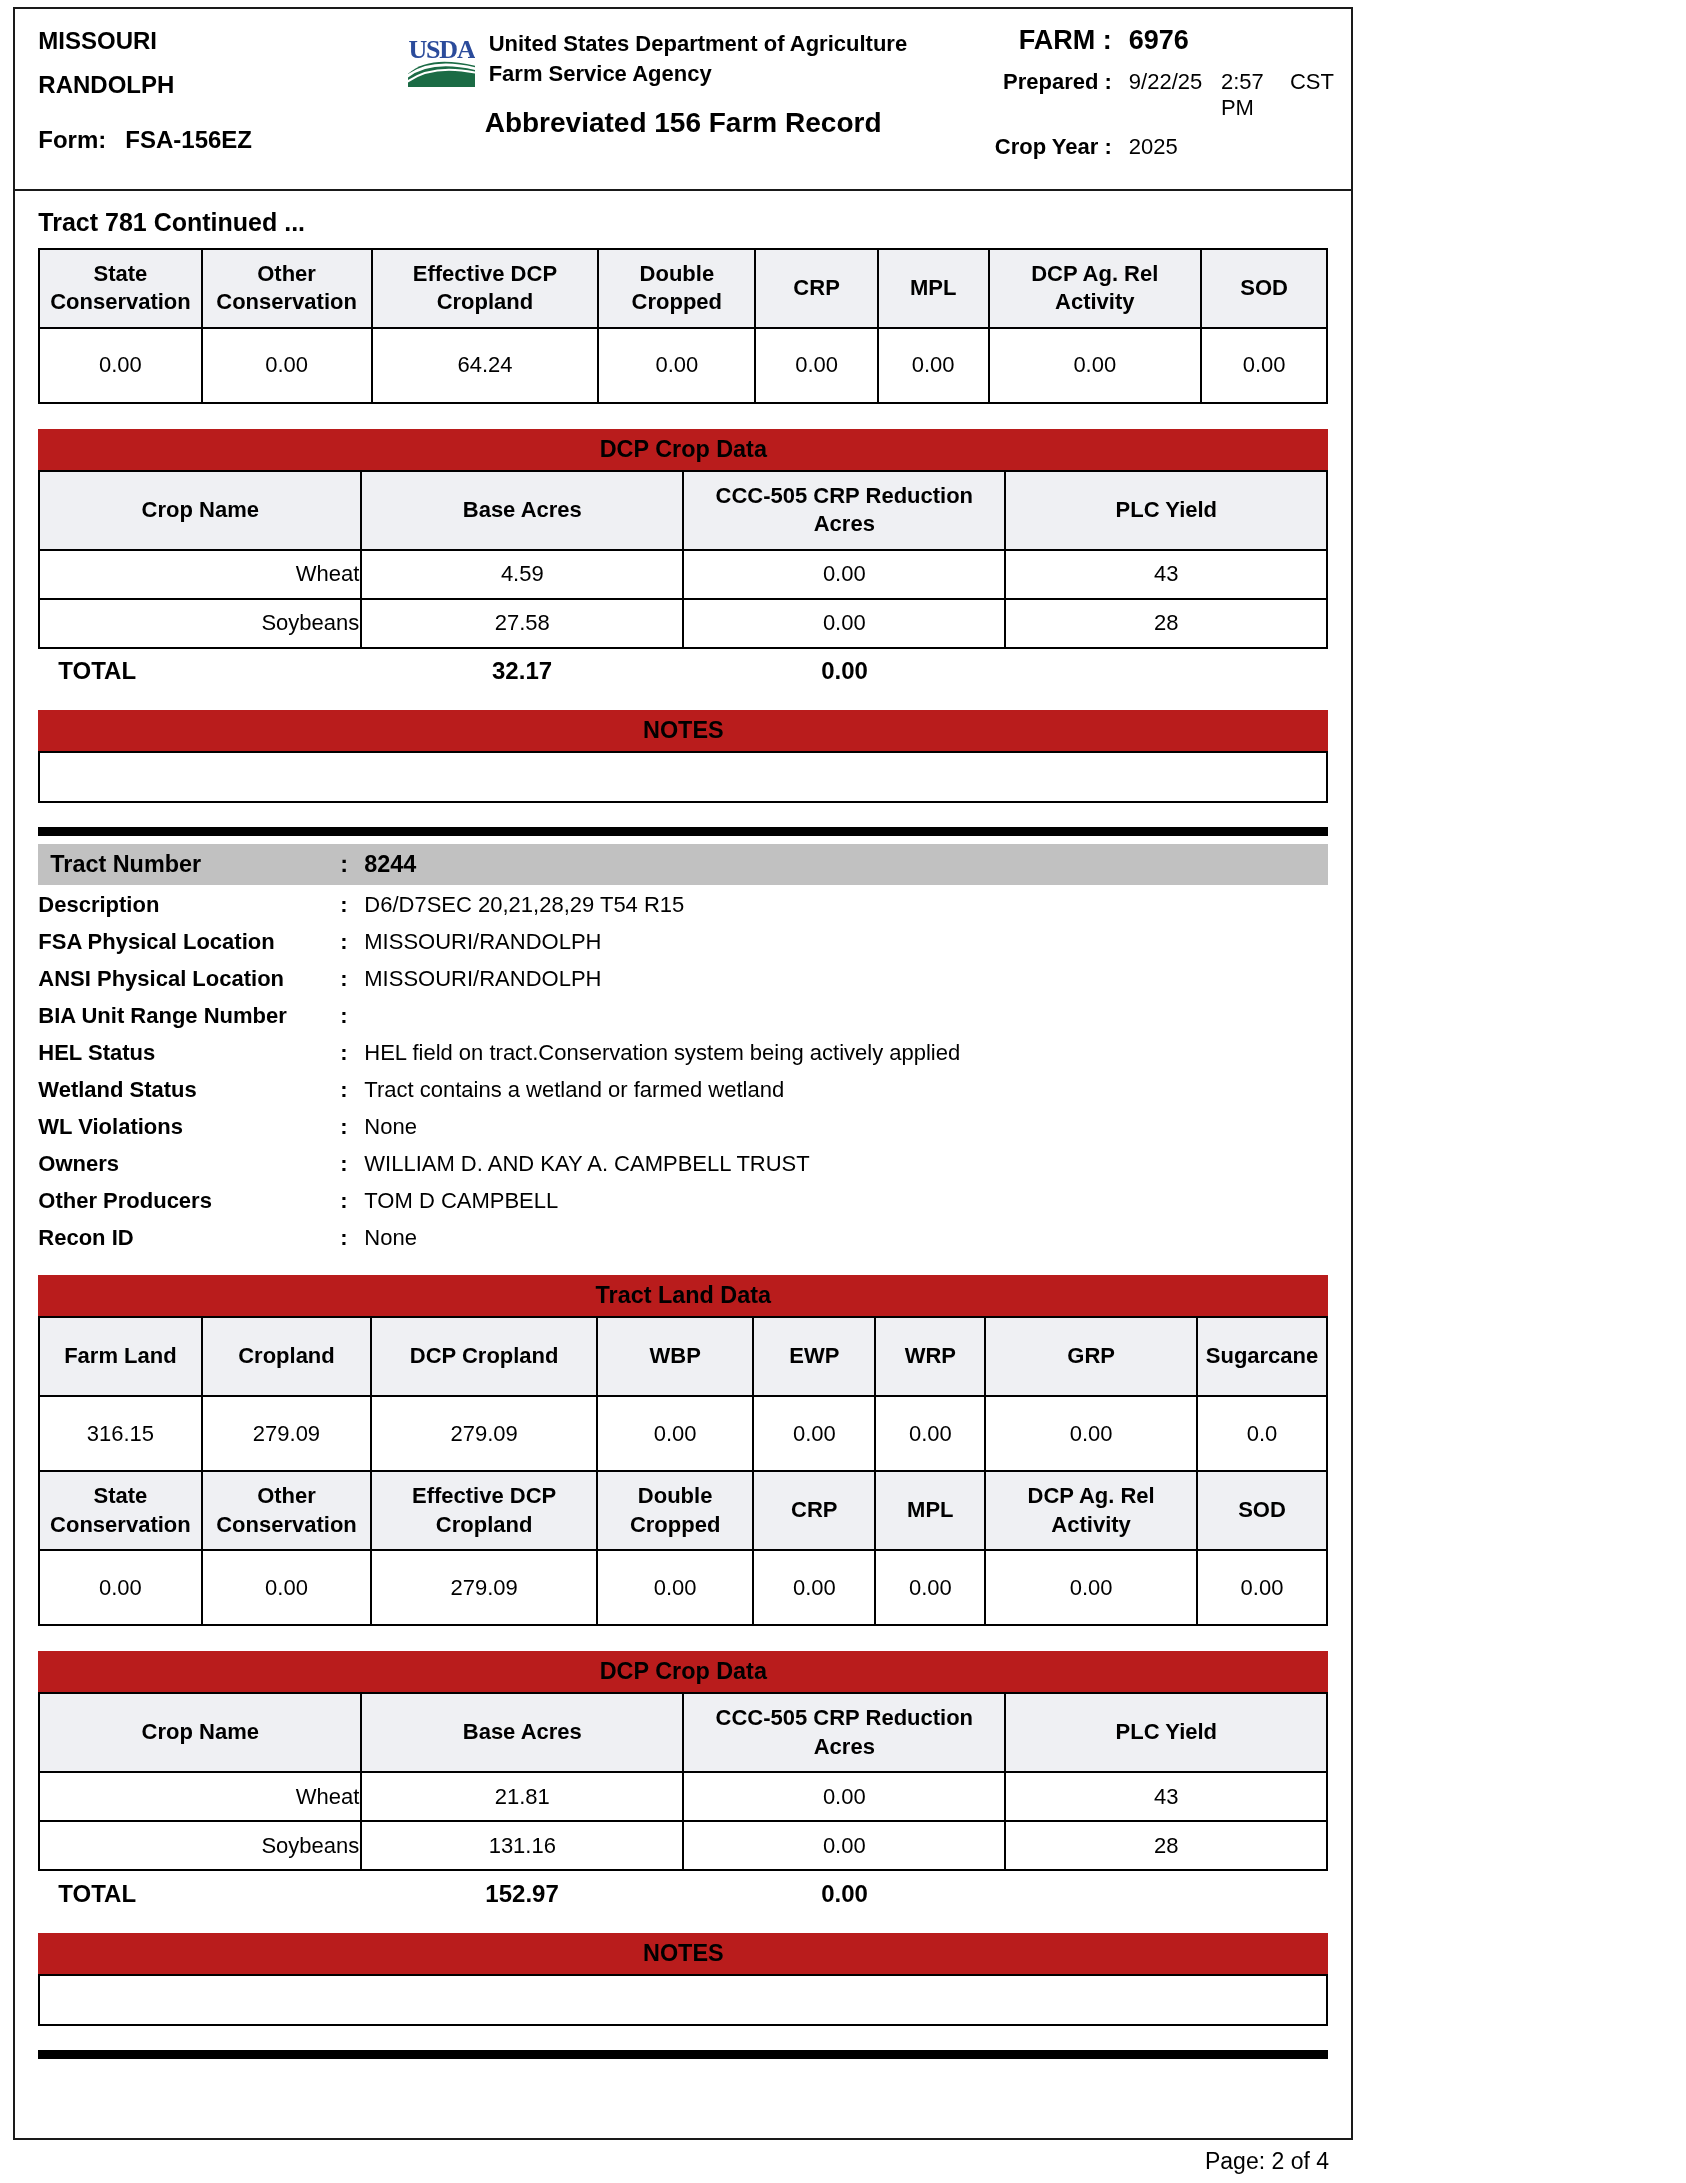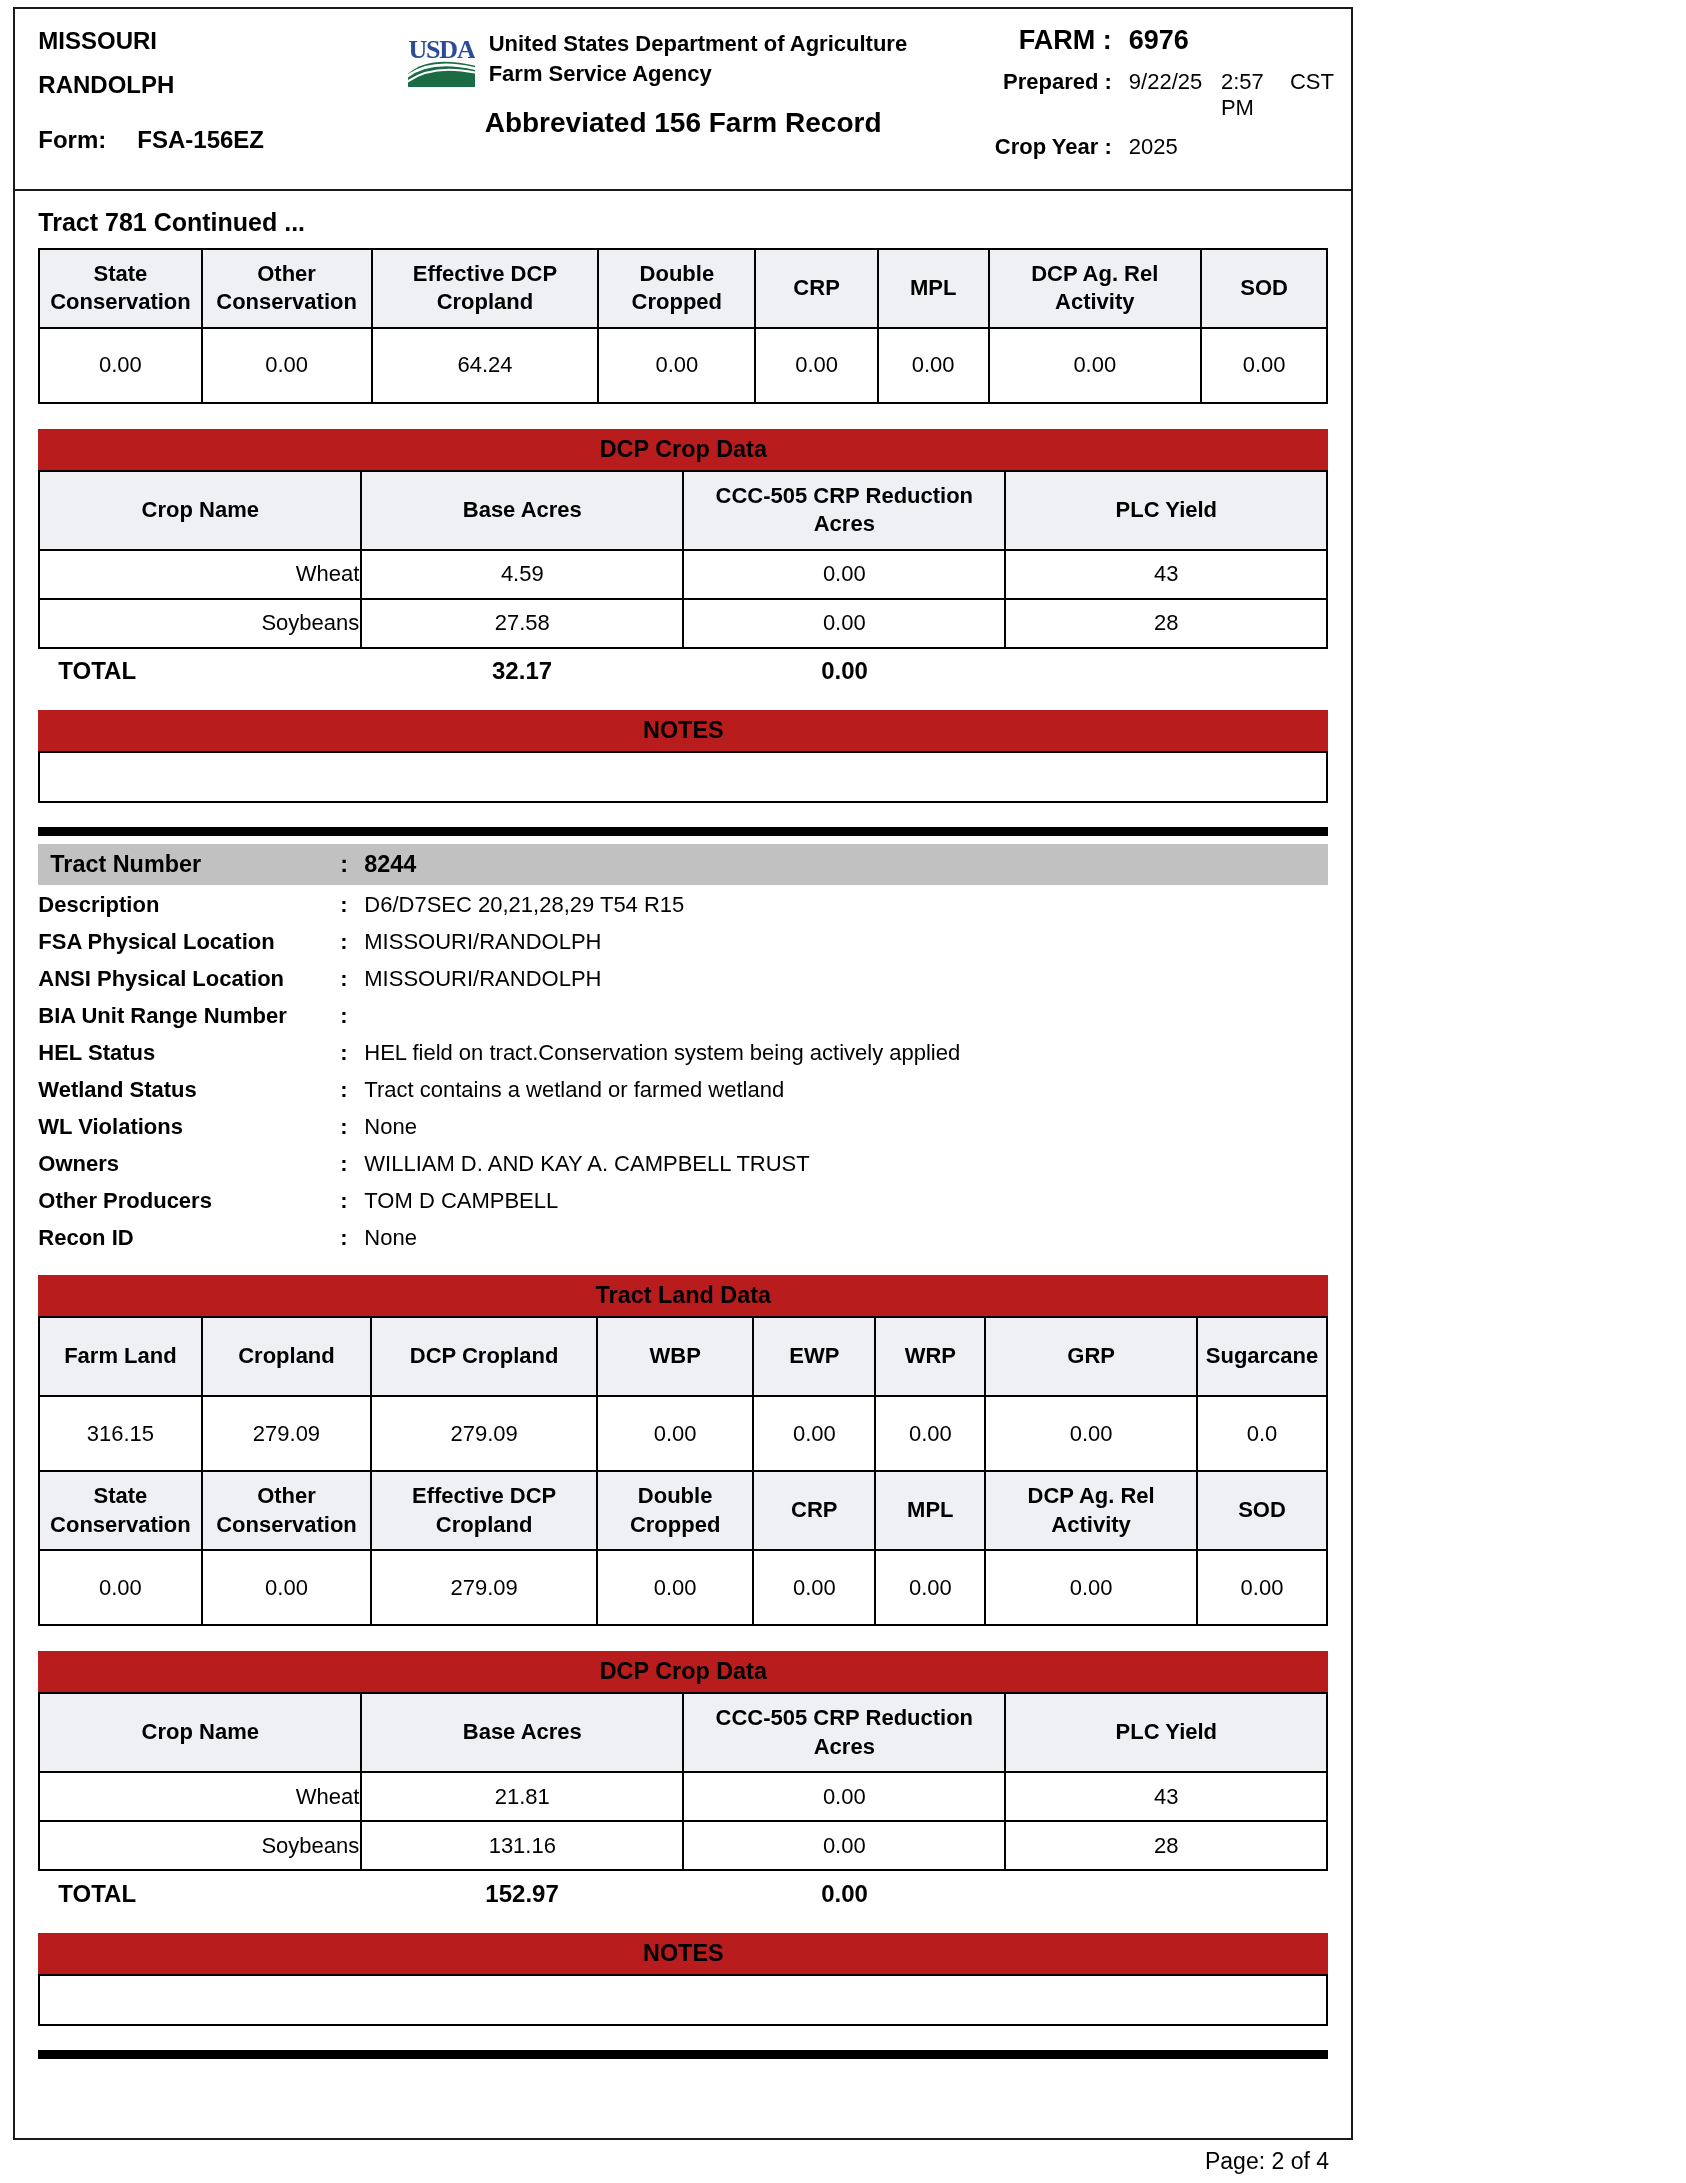--- a/index.html
+++ b/index.html
@@ -22,21 +22,21 @@
   
   .header {
     display: flex;
     align-items: flex-start;
     padding: 10.7px 17.4px 6.7px 23px;
     border-bottom: 2.7px solid #1a1a1a;
     min-height: 182px;
   }
   .h-left { width: 427px; padding-top: 8px; }
   .h-left .line { font-size: 24px; font-weight: bold; margin-bottom: 16px; }
-  .form-row { margin-top: 27px; font-size: 24px; font-weight: bold; display: flex; gap: 31px; }
+  .form-row { margin-top: 27px; font-size: 24px; font-weight: bold; display: flex; gap: 19px; }
   .h-center { width: 634px; display: flex; flex-direction: column; }
   .usda-row { display: flex; gap: 13.3px; align-items: flex-start; }
   .usda-logo { width: 67px; height: 85px; flex: 0 0 auto; }
   .dept { padding-top: 9.3px; }
   .dept .d1, .dept .d2 { font-size: 22px; font-weight: bold; line-height: 1.4; }
   .doc-title { font-size: 28px; font-weight: bold; text-align: center; margin-top: 2.7px; }
   .h-right { margin-left: auto; width: 434px; padding-top: 5.3px; }
   .h-right .row { display: flex; align-items: baseline; margin-bottom: 13.3px; }
   .h-right .lbl { width: 154px; text-align: right; font-weight: bold; font-size: 22px; flex: 0 0 auto; }
   .h-right .val { margin-left: 17px; font-size: 22px; display: flex; gap: 18.7px; }

